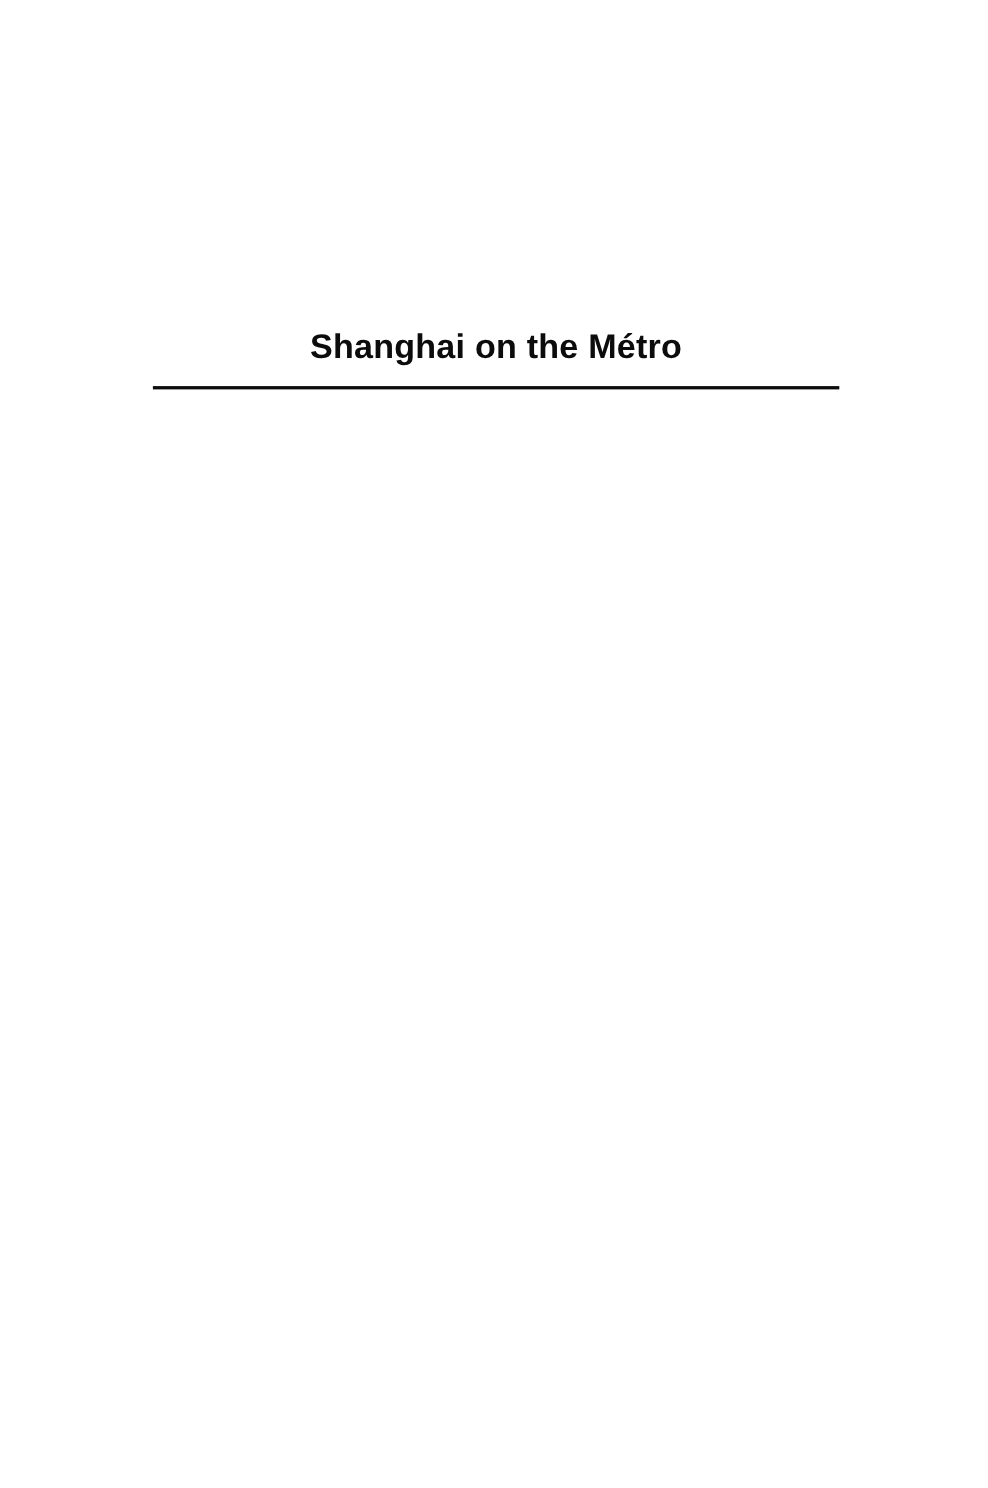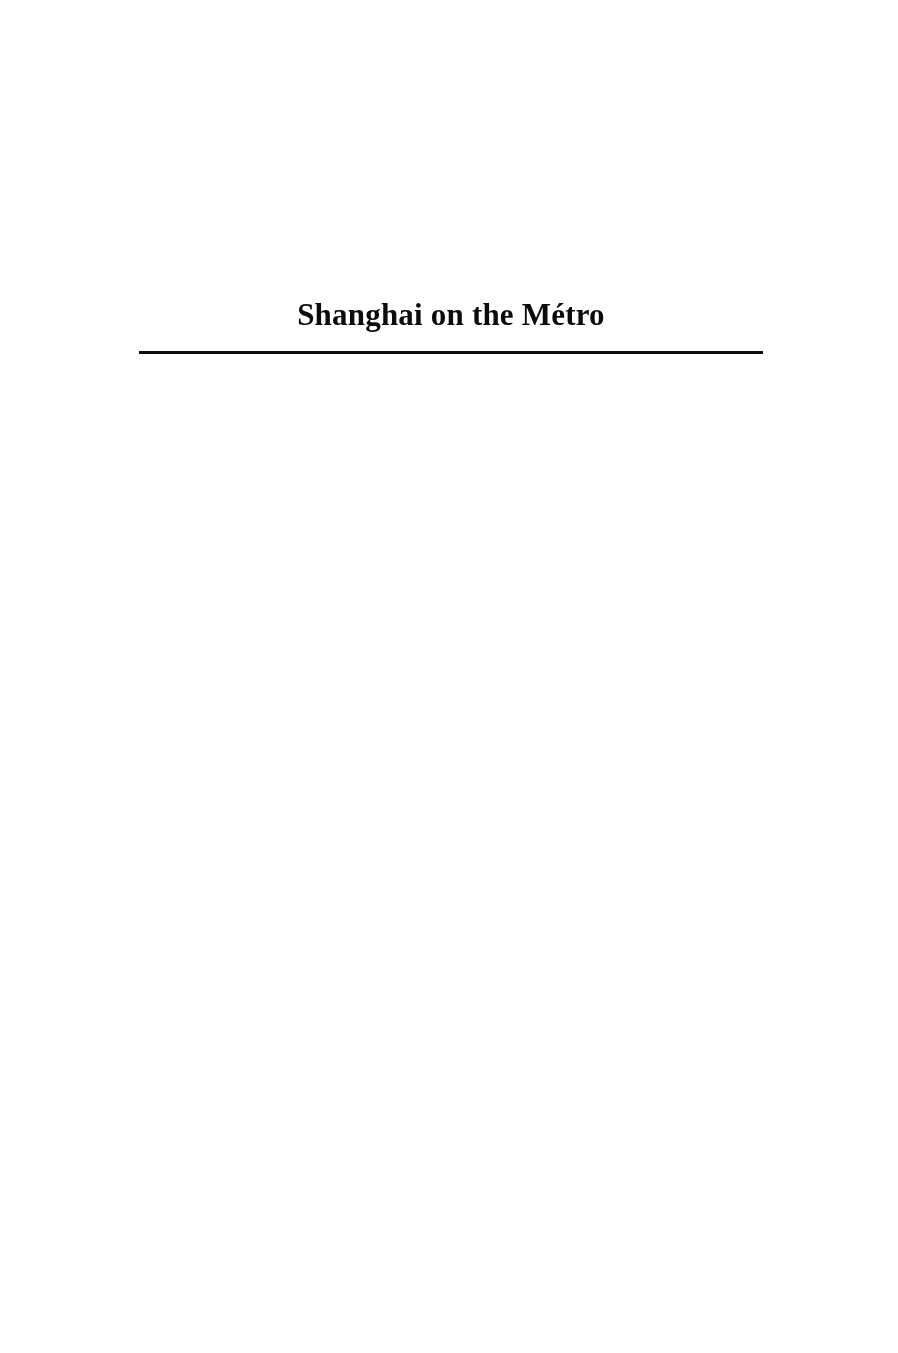--- a/index.html
+++ b/index.html
@@ -15,21 +15,21 @@
     overflow: hidden;
     font-family: "Liberation Serif", serif;
   }
   .half-title-block {
     position: absolute;
     left: 139px;
     top: 296px;
     width: 624px;
   }
   .half-title {
-    font-family: Liberation Serif, serif;
+    font-family: Liberation Sans, sans-serif;
     font-size: 31px;
     line-height: 1.2;
     color: #0c0c0c;
     text-align: center;
     letter-spacing: 0.2px;
     margin: 0;
     padding: 0 0 18px 0;
     white-space: nowrap;
   }
   .title-rule {

